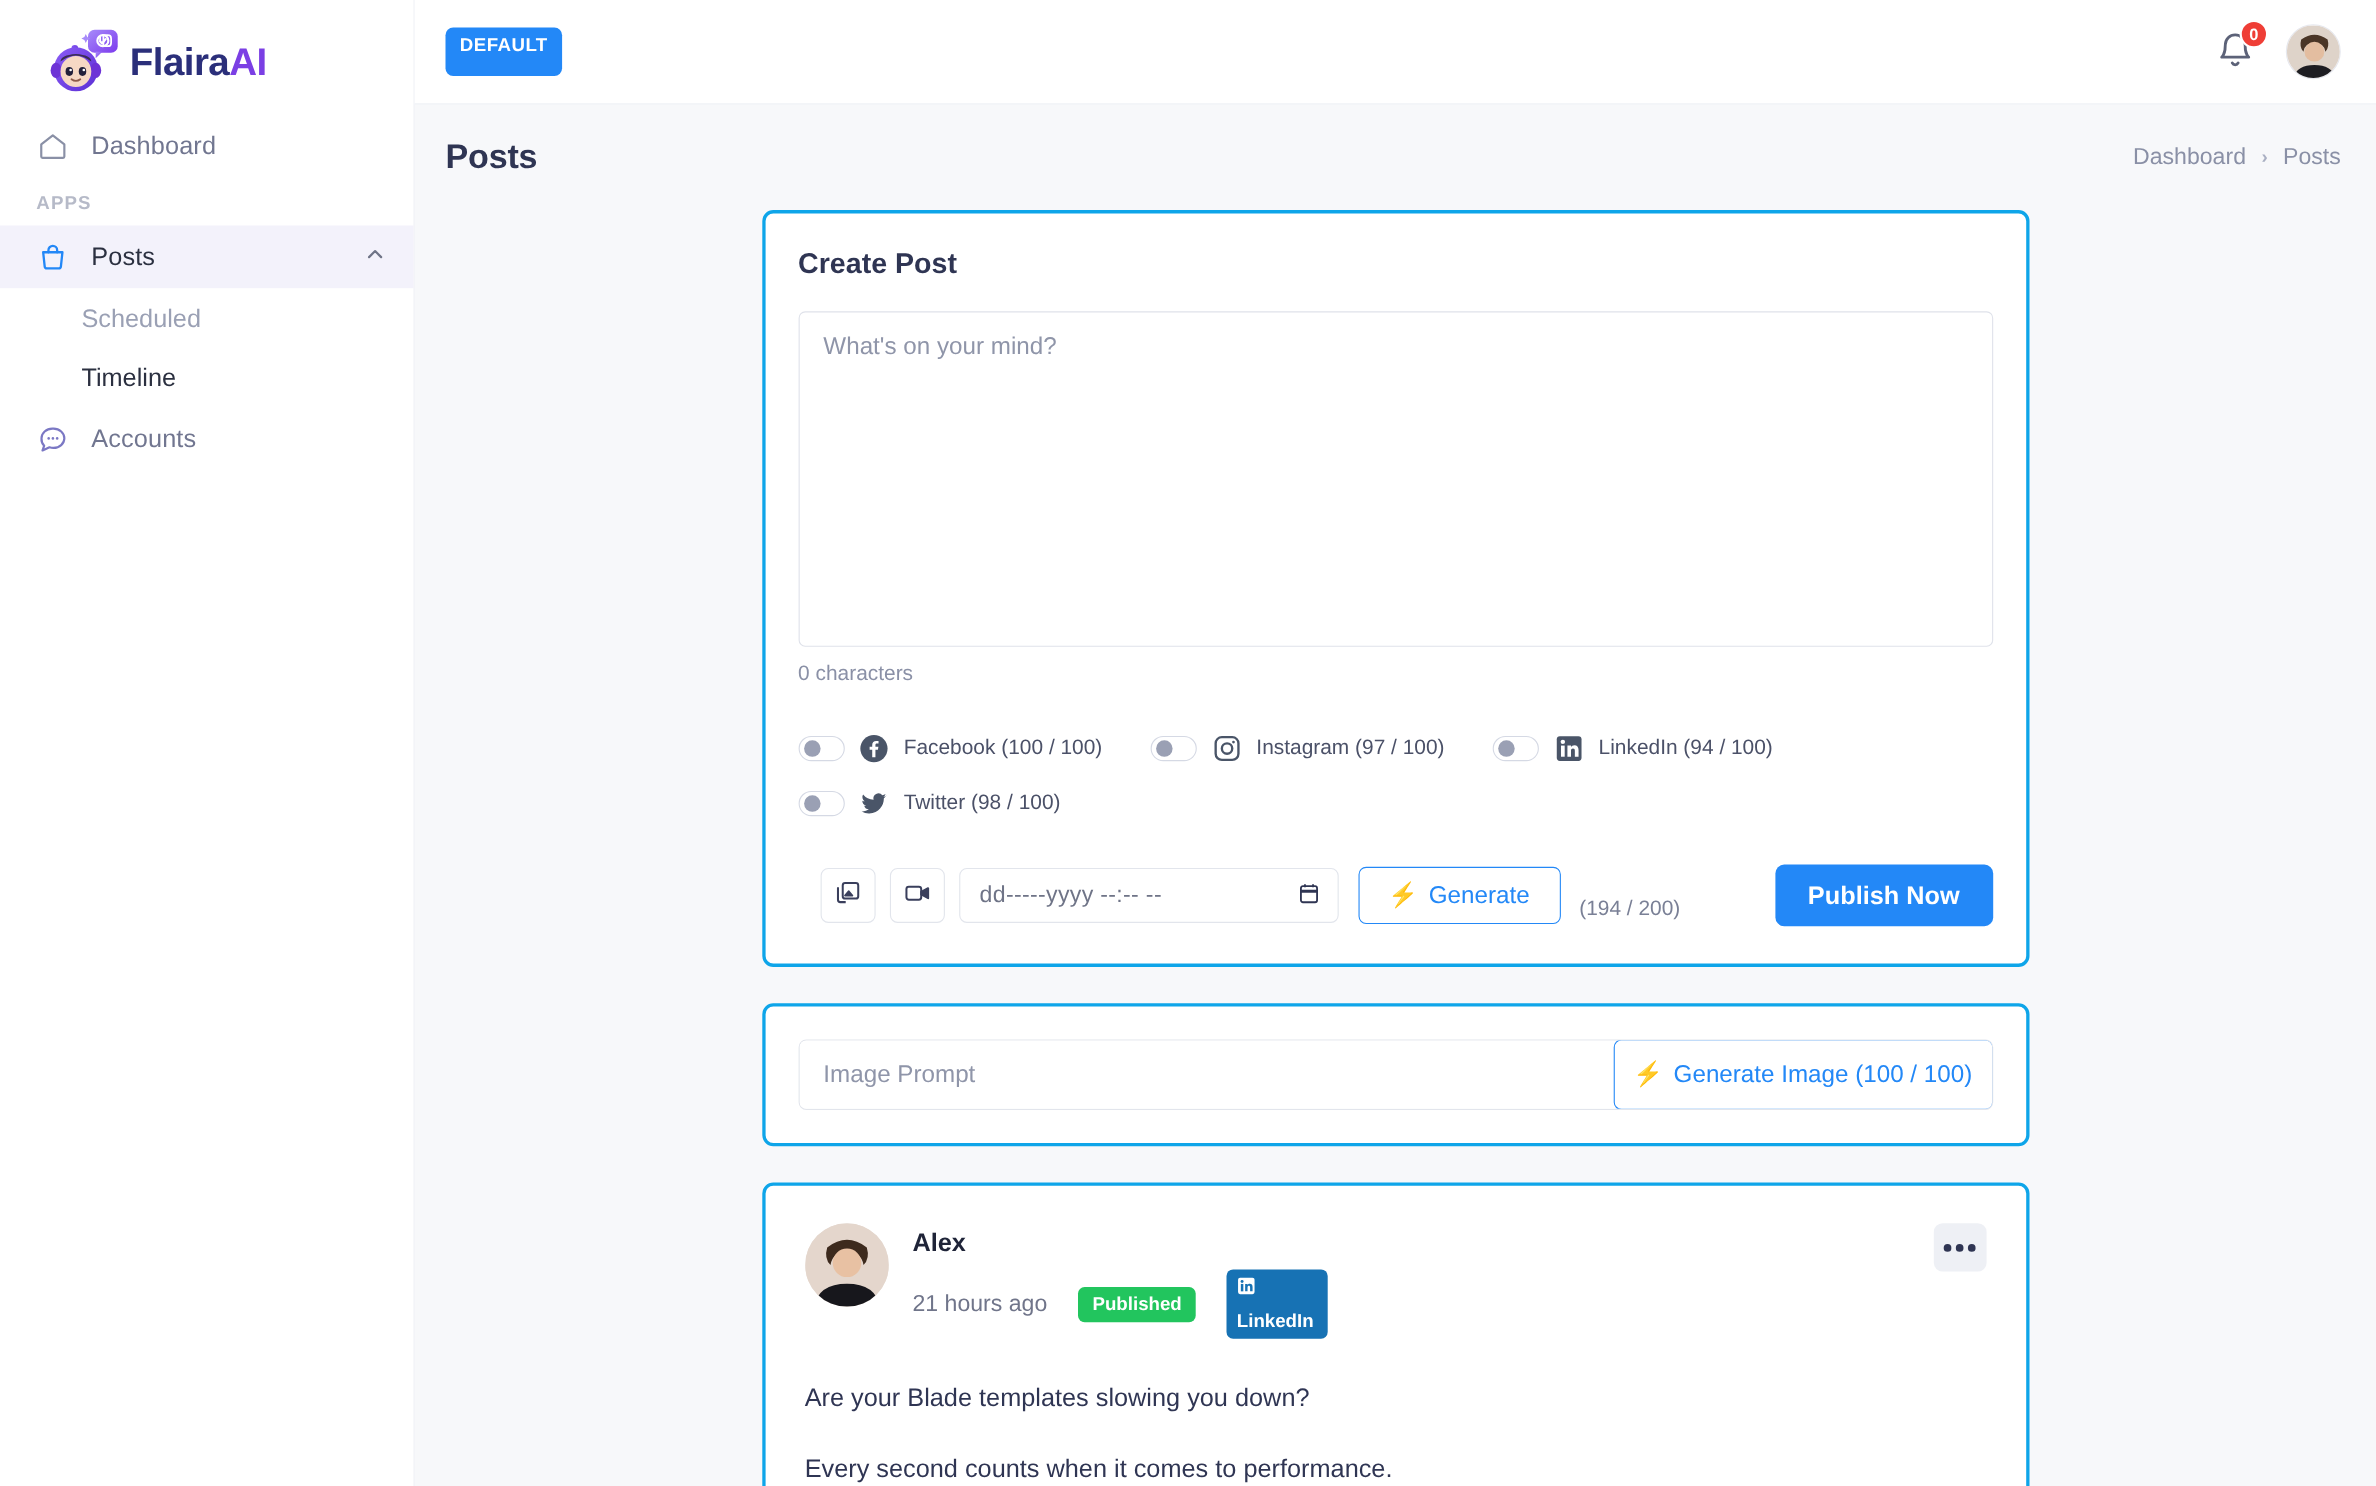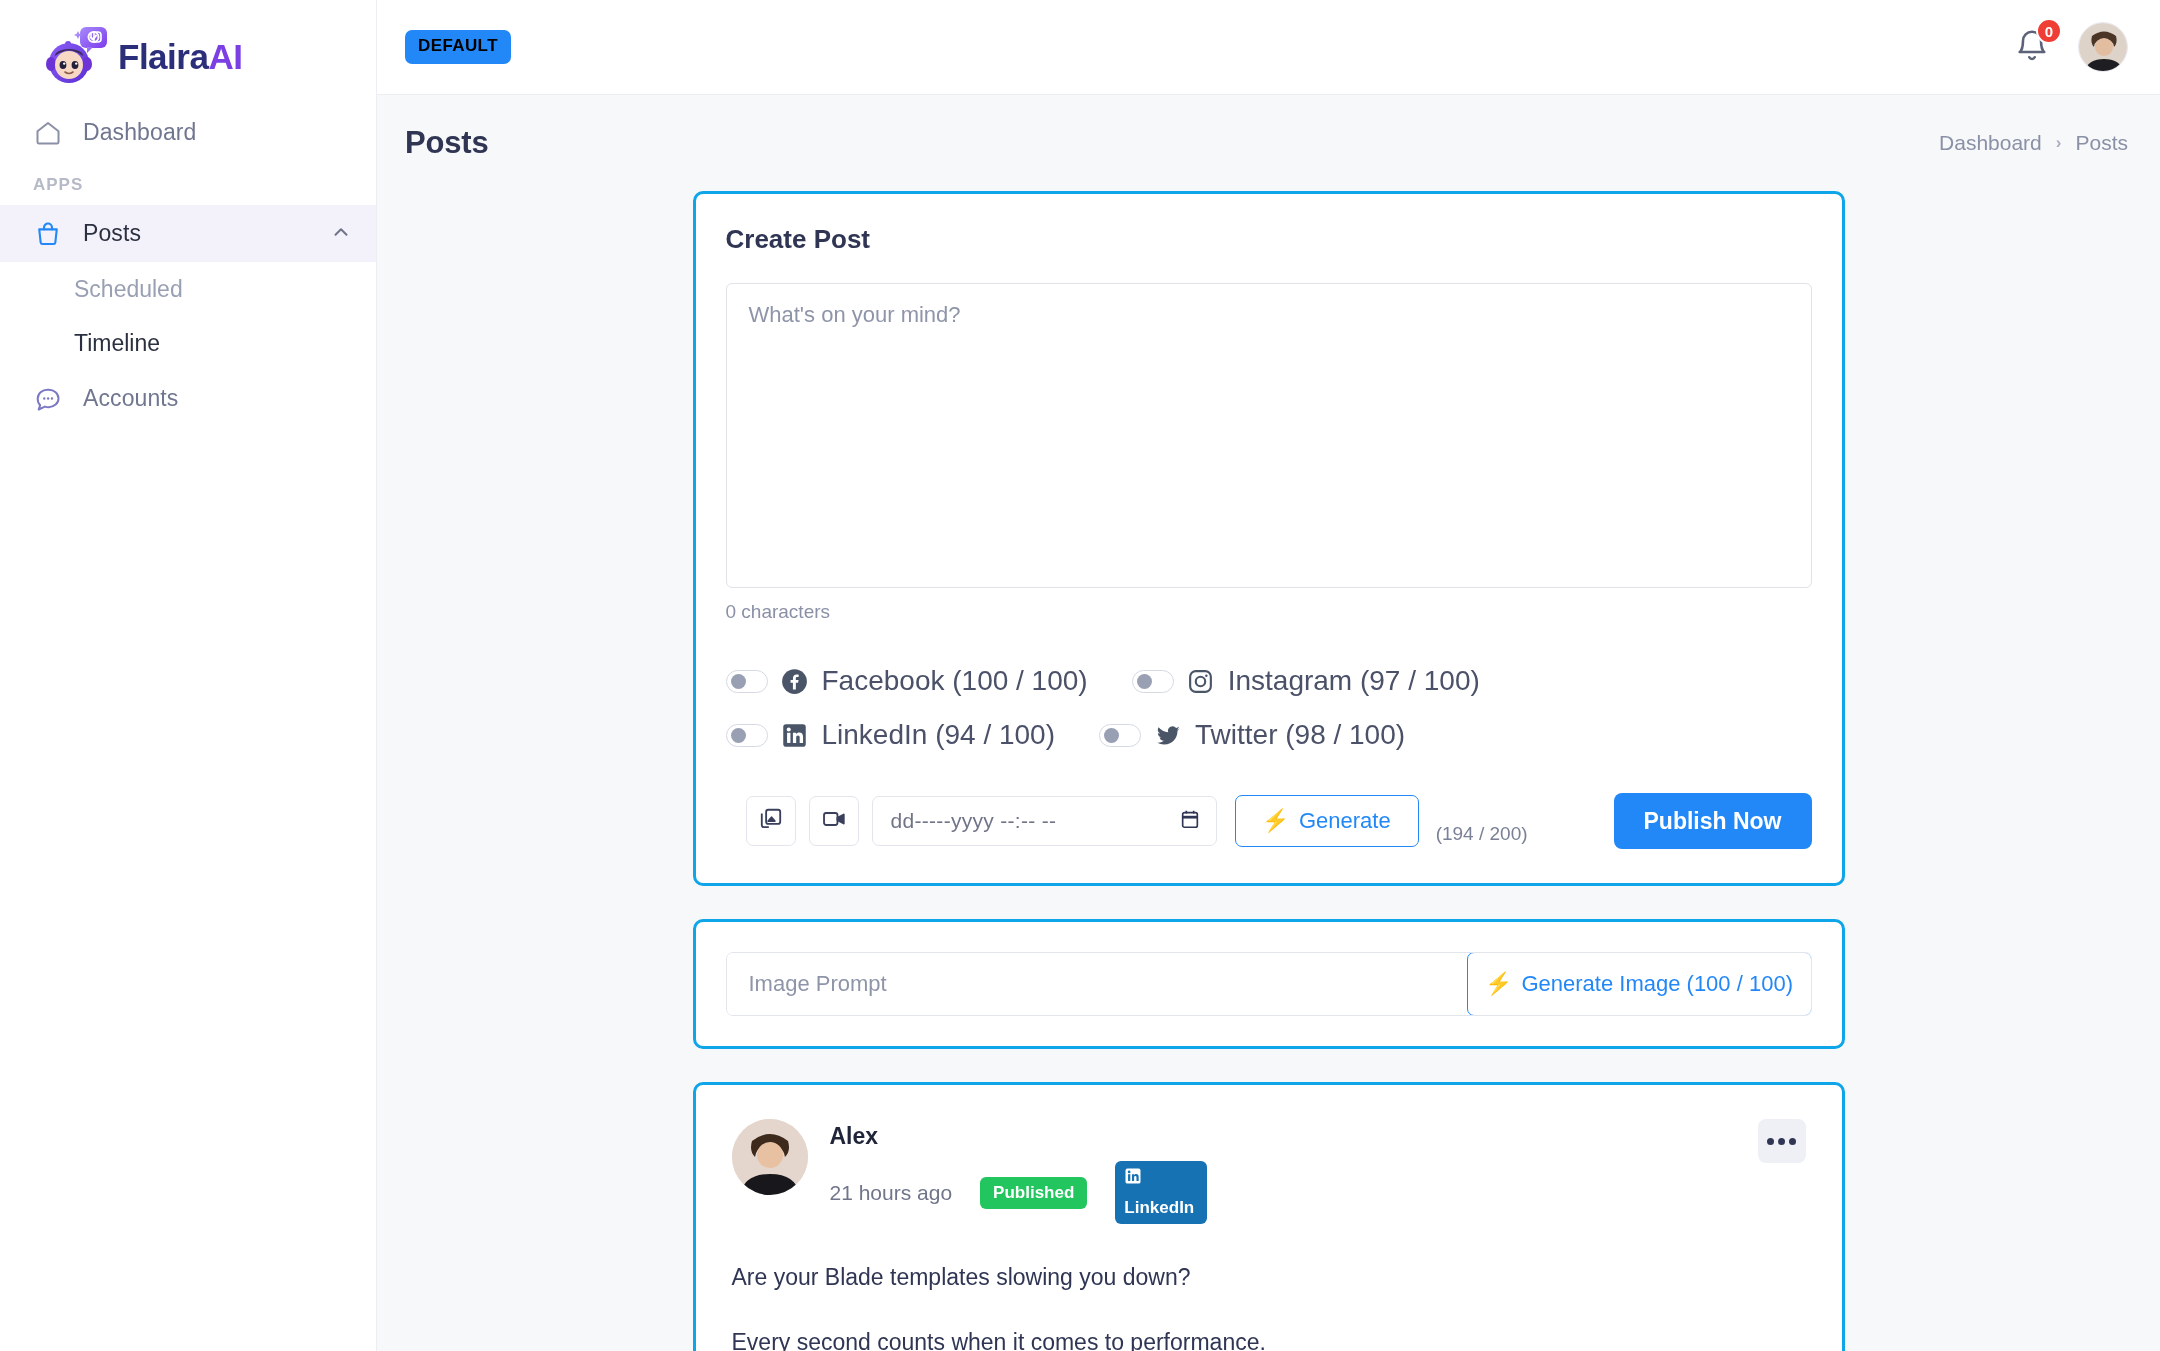--- a/index.html
+++ b/index.html
@@ -56,23 +56,23 @@
   
   .main { flex: 1; display: flex; flex-direction: column; background: #f7f8fa; min-width:0;}
   .topbar {
     height: 95px; background: #ffffff;
     border-bottom: 1px solid #eceef3;
     display: flex; align-items: center;
     padding: 0 32px 0 28px;
     flex: none;
   }
   .badge-default {
-    background: #2388f7; color: #000000;
+    background: #2388f7; color: #ffffff;
     font-size: 17px; font-weight: 700; letter-spacing: 0.4px;
-    border-radius: 7px; padding: 6px 13px 8px;
+    border-radius: 7px; padding: 6px 13px 18px;
   }
   .topbar-right { margin-left: auto; display: flex; align-items: center; gap: 26px; }
   .bell-wrap { position: relative; width: 38px; height: 40px; cursor: pointer;}
   .bell-badge {
     position: absolute; top: -9px; right: -10px;
     background: #ef3e36; color: #fff;
     font-size: 15px; font-weight: 700;
     width: 26px; height: 26px; border-radius: 50%;
     display:flex; align-items:center; justify-content:center;
     border: 2px solid #fff;
@@ -119,21 +119,21 @@
   .switch {
     width: 42px; height: 23px; border-radius: 12px;
     border: 1px solid #d5d9e4; background: #fff;
     position: relative; flex: none;
   }
   .switch .knob {
     position: absolute; top: 3px; left: 4px;
     width: 15px; height: 15px; border-radius: 50%;
     background: #9aa0b4;
   }
-  .toggle-lbl { font-size: 28px; color: #4b5168; white-space: nowrap; }
+  .toggle-lbl { font-size: 19px; color: #4b5168; white-space: nowrap; }
   .tg-ico { width: 28px; height: 28px; flex:none; display:flex;align-items:center;justify-content:center;}
 
   .toolbar { margin-top: 42px; display: flex; align-items: center; gap: 0; padding-left: 20px; }
   .icon-btn {
     width: 50px; height: 50px; border: 1px solid #e2e5ec; border-radius: 7px;
     background: #fff; display: flex; align-items: center; justify-content: center;
     cursor: pointer; margin-right: 13px;
   }
   .date-input {
     width: 345px; height: 50px;

